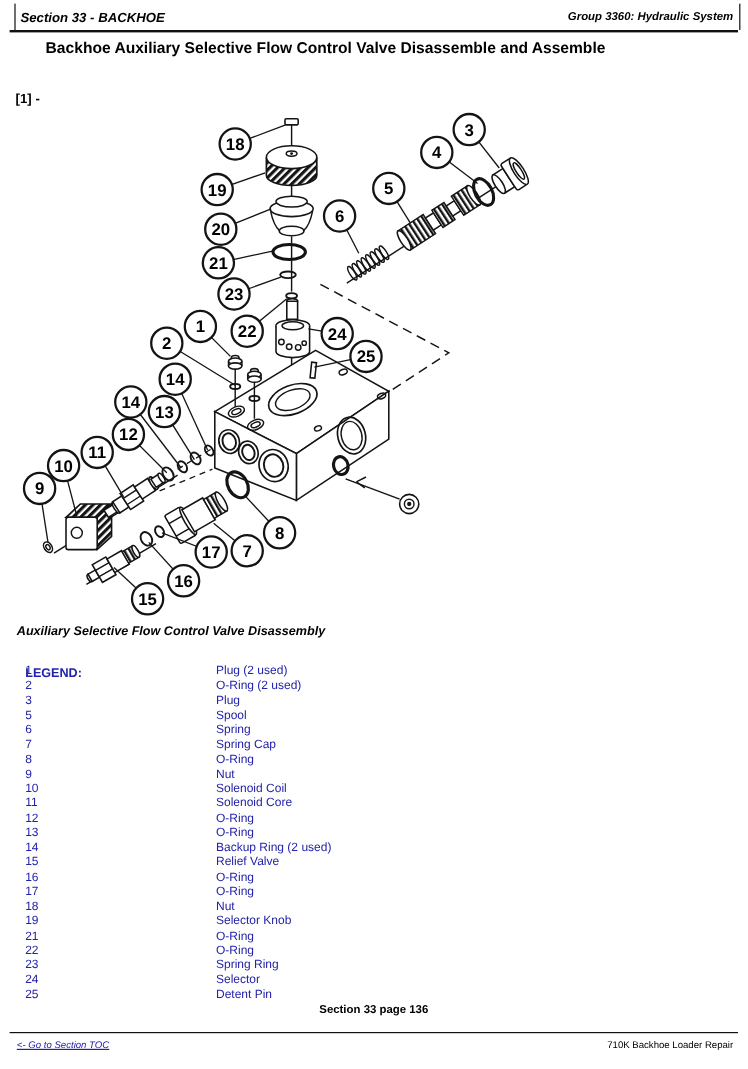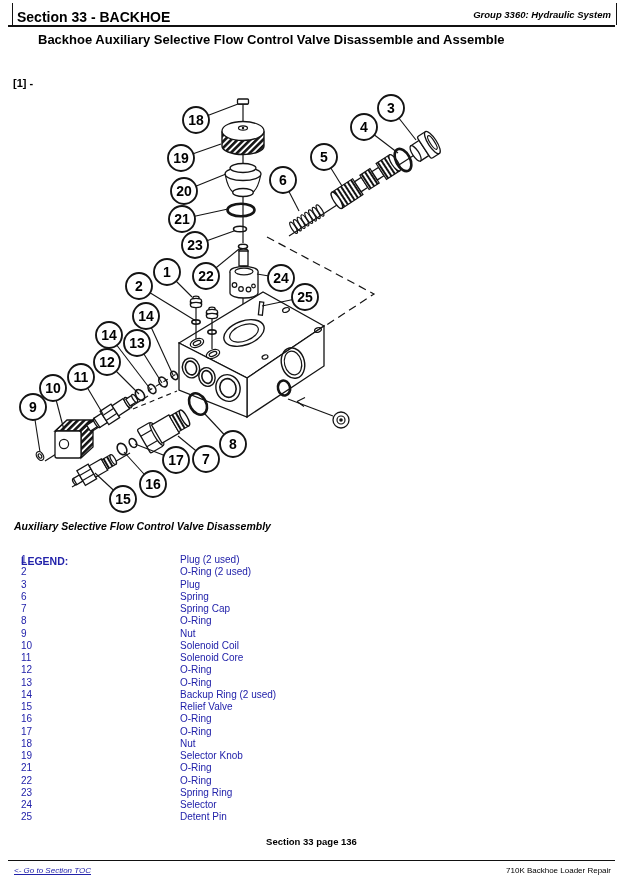--- a/index.html
+++ b/index.html
@@ -1,19 +1,19 @@
 <!DOCTYPE html>
 <html><head>
 <meta charset="utf-8">
 <style>
   html,body{margin:0;padding:0;background:#fff;}
   #page{position:relative;width:623px;height:891px;background:#fff;overflow:hidden;
         font-family:"Liberation Sans",sans-serif;color:#000;}
   
-  .hdr-left{position:absolute;left:17px;top:9px;font-size:14px;font-weight:bold;}
+  .hdr-left{position:absolute;left:17px;top:9px;font-size:11px;font-weight:bold;font-style:italic;}
   .hdr-right{position:absolute;right:12px;top:9px;font-size:9.5px;font-weight:bold;font-style:italic;}
   .hdr-rule{position:absolute;left:8px;top:25px;width:607px;height:2.4px;background:#111;}
   .hdr-tick-l{position:absolute;left:12px;top:3px;width:1.4px;height:22px;background:#111;}
   .hdr-tick-r{position:absolute;left:616px;top:3px;width:1.4px;height:22px;background:#111;}
   
   .title{position:absolute;left:38px;top:29px;width:525px;font-size:13px;line-height:21px;
          font-weight:bold;letter-spacing:0;}
   .step{position:absolute;left:13px;top:77px;font-size:11px;font-weight:bold;}
   
   #fig{position:absolute;left:0;top:0;width:623px;height:891px;}
@@ -394,20 +394,21 @@
         </g>
       </g>
   </svg>
 
   <div class="caption">Auxiliary Selective Flow Control Valve Disassembly</div>
   <div class="legend-title">LEGEND:</div>
   <div class="legend">
       <div class="row"><span class="num">1</span><span>Plug (2 used)</span></div>
       <div class="row"><span class="num">2</span><span>O-Ring (2 used)</span></div>
       <div class="row"><span class="num">3</span><span>Plug</span></div>
+      <div class="row"><span class="num">5</span><span>Spool</span></div>
       <div class="row"><span class="num">6</span><span>Spring</span></div>
       <div class="row"><span class="num">7</span><span>Spring Cap</span></div>
       <div class="row"><span class="num">8</span><span>O-Ring</span></div>
       <div class="row"><span class="num">9</span><span>Nut</span></div>
       <div class="row"><span class="num">10</span><span>Solenoid Coil</span></div>
       <div class="row"><span class="num">11</span><span>Solenoid Core</span></div>
       <div class="row"><span class="num">12</span><span>O-Ring</span></div>
       <div class="row"><span class="num">13</span><span>O-Ring</span></div>
       <div class="row"><span class="num">14</span><span>Backup Ring (2 used)</span></div>
       <div class="row"><span class="num">15</span><span>Relief Valve</span></div>

